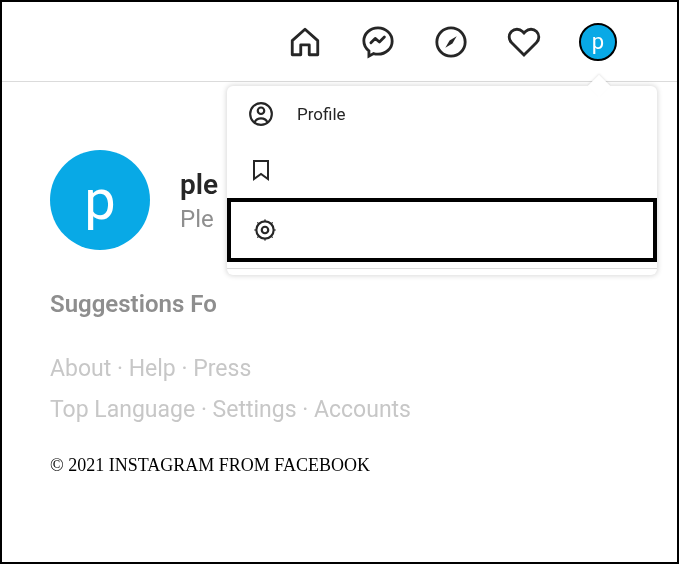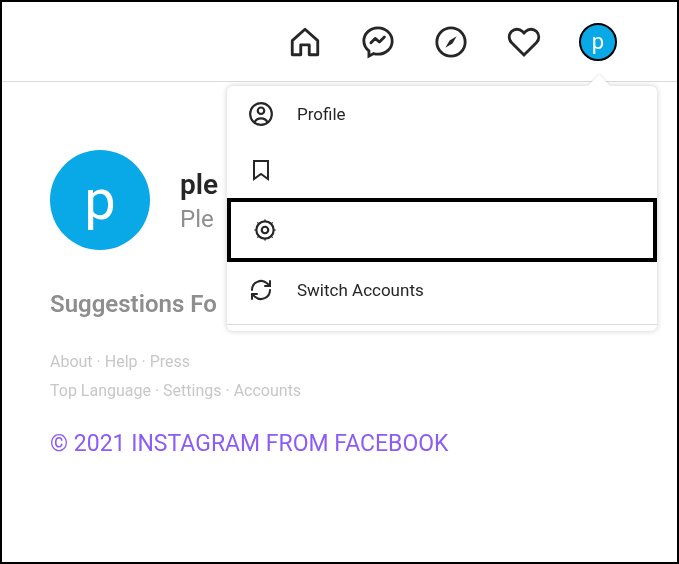--- a/index.html
+++ b/index.html
@@ -12,23 +12,23 @@
     .dropdown-item { display: flex; align-items: center; padding: 14px 20px; gap: 22px; cursor: pointer; font-size: 17px; color: #262626; }
     .dropdown-item .icon { width: 28px; height: 28px; display: flex; align-items: center; justify-content: center; }
     .separator { height: 1px; background: #dbdbdb; margin: 6px 0; }
     .highlight-box { border: 4px solid #000; }
     .content { padding: 38px 48px; position: relative; }
     .profile-section { display: flex; align-items: center; gap: 30px; margin-bottom: 40px; margin-top: 30px; }
     .avatar-large { width: 100px; height: 100px; border-radius: 50%; background: #08a9e6; display: flex; align-items: center; justify-content: center; color: #fff; font-size: 56px; font-weight: 400; }
     .profile-info .username { font-size: 28px; font-weight: 600; color: #262626; }
     .profile-info .display-name { font-size: 24px; color: #8e8e8e; margin-top: 4px; }
     .suggestions-title { font-size: 24px; font-weight: 600; color: #8e8e8e; margin-bottom: 30px; }
-    .footer-links { font-size: 16px; color: #c7c7c7; line-height: 1.8; margin-bottom: 24px; }
+    .footer-links { font-size: 23px; color: #c7c7c7; line-height: 1.8; margin-bottom: 24px; }
     .footer-links span { cursor: pointer; }
-    .copyright { font-size: 23px; color: #8b5cf6; }
+    .copyright { font-size: 18px; color: #000000; font-family: Liberation Serif, serif; }
   </style>
 </head>
 <body>
 
 <div class="header">
   <div class="nav-icon">
     <svg width="34" height="34" viewBox="0 0 24 24" fill="none" stroke="#262626" stroke-width="2" stroke-linecap="round" stroke-linejoin="round">
         <path d="M3 11 L12 3 L21 11 V21 H15 V14 H9 V21 H3 Z"></path>
       </svg>
   </div>
@@ -103,25 +103,14 @@
   </div>
   <div class="dropdown-item highlight-box">
     <span class="icon">
       <svg width="26" height="26" viewBox="0 0 24 24" fill="none" stroke="#262626" stroke-width="2">
           <circle cx="12" cy="12" r="8"></circle>
           <circle cx="12" cy="12" r="3"></circle>
           <path d="M12 2v2M12 20v2M4.9 4.9l1.4 1.4M17.7 17.7l1.4 1.4M2 12h2M20 12h2M4.9 19.1l1.4-1.4M17.7 6.3l1.4-1.4" stroke-width="1"></path>
         </svg>
     </span>
   </div>
-  <div class="dropdown-item">
-    <span class="icon">
-      <svg width="24" height="24" viewBox="0 0 24 24" fill="none" stroke="#262626" stroke-width="2" stroke-linecap="round">
-          <path d="M3 12a9 9 0 0 1 15-6.7L21 8"></path>
-          <path d="M21 3v5h-5"></path>
-          <path d="M21 12a9 9 0 0 1-15 6.7L3 16"></path>
-          <path d="M3 21v-5h5"></path>
-        </svg>
-    </span>
-    <span>Switch Accounts</span>
-  </div>
   <div class="separator"></div>
 </div>
 
 </body></html>

